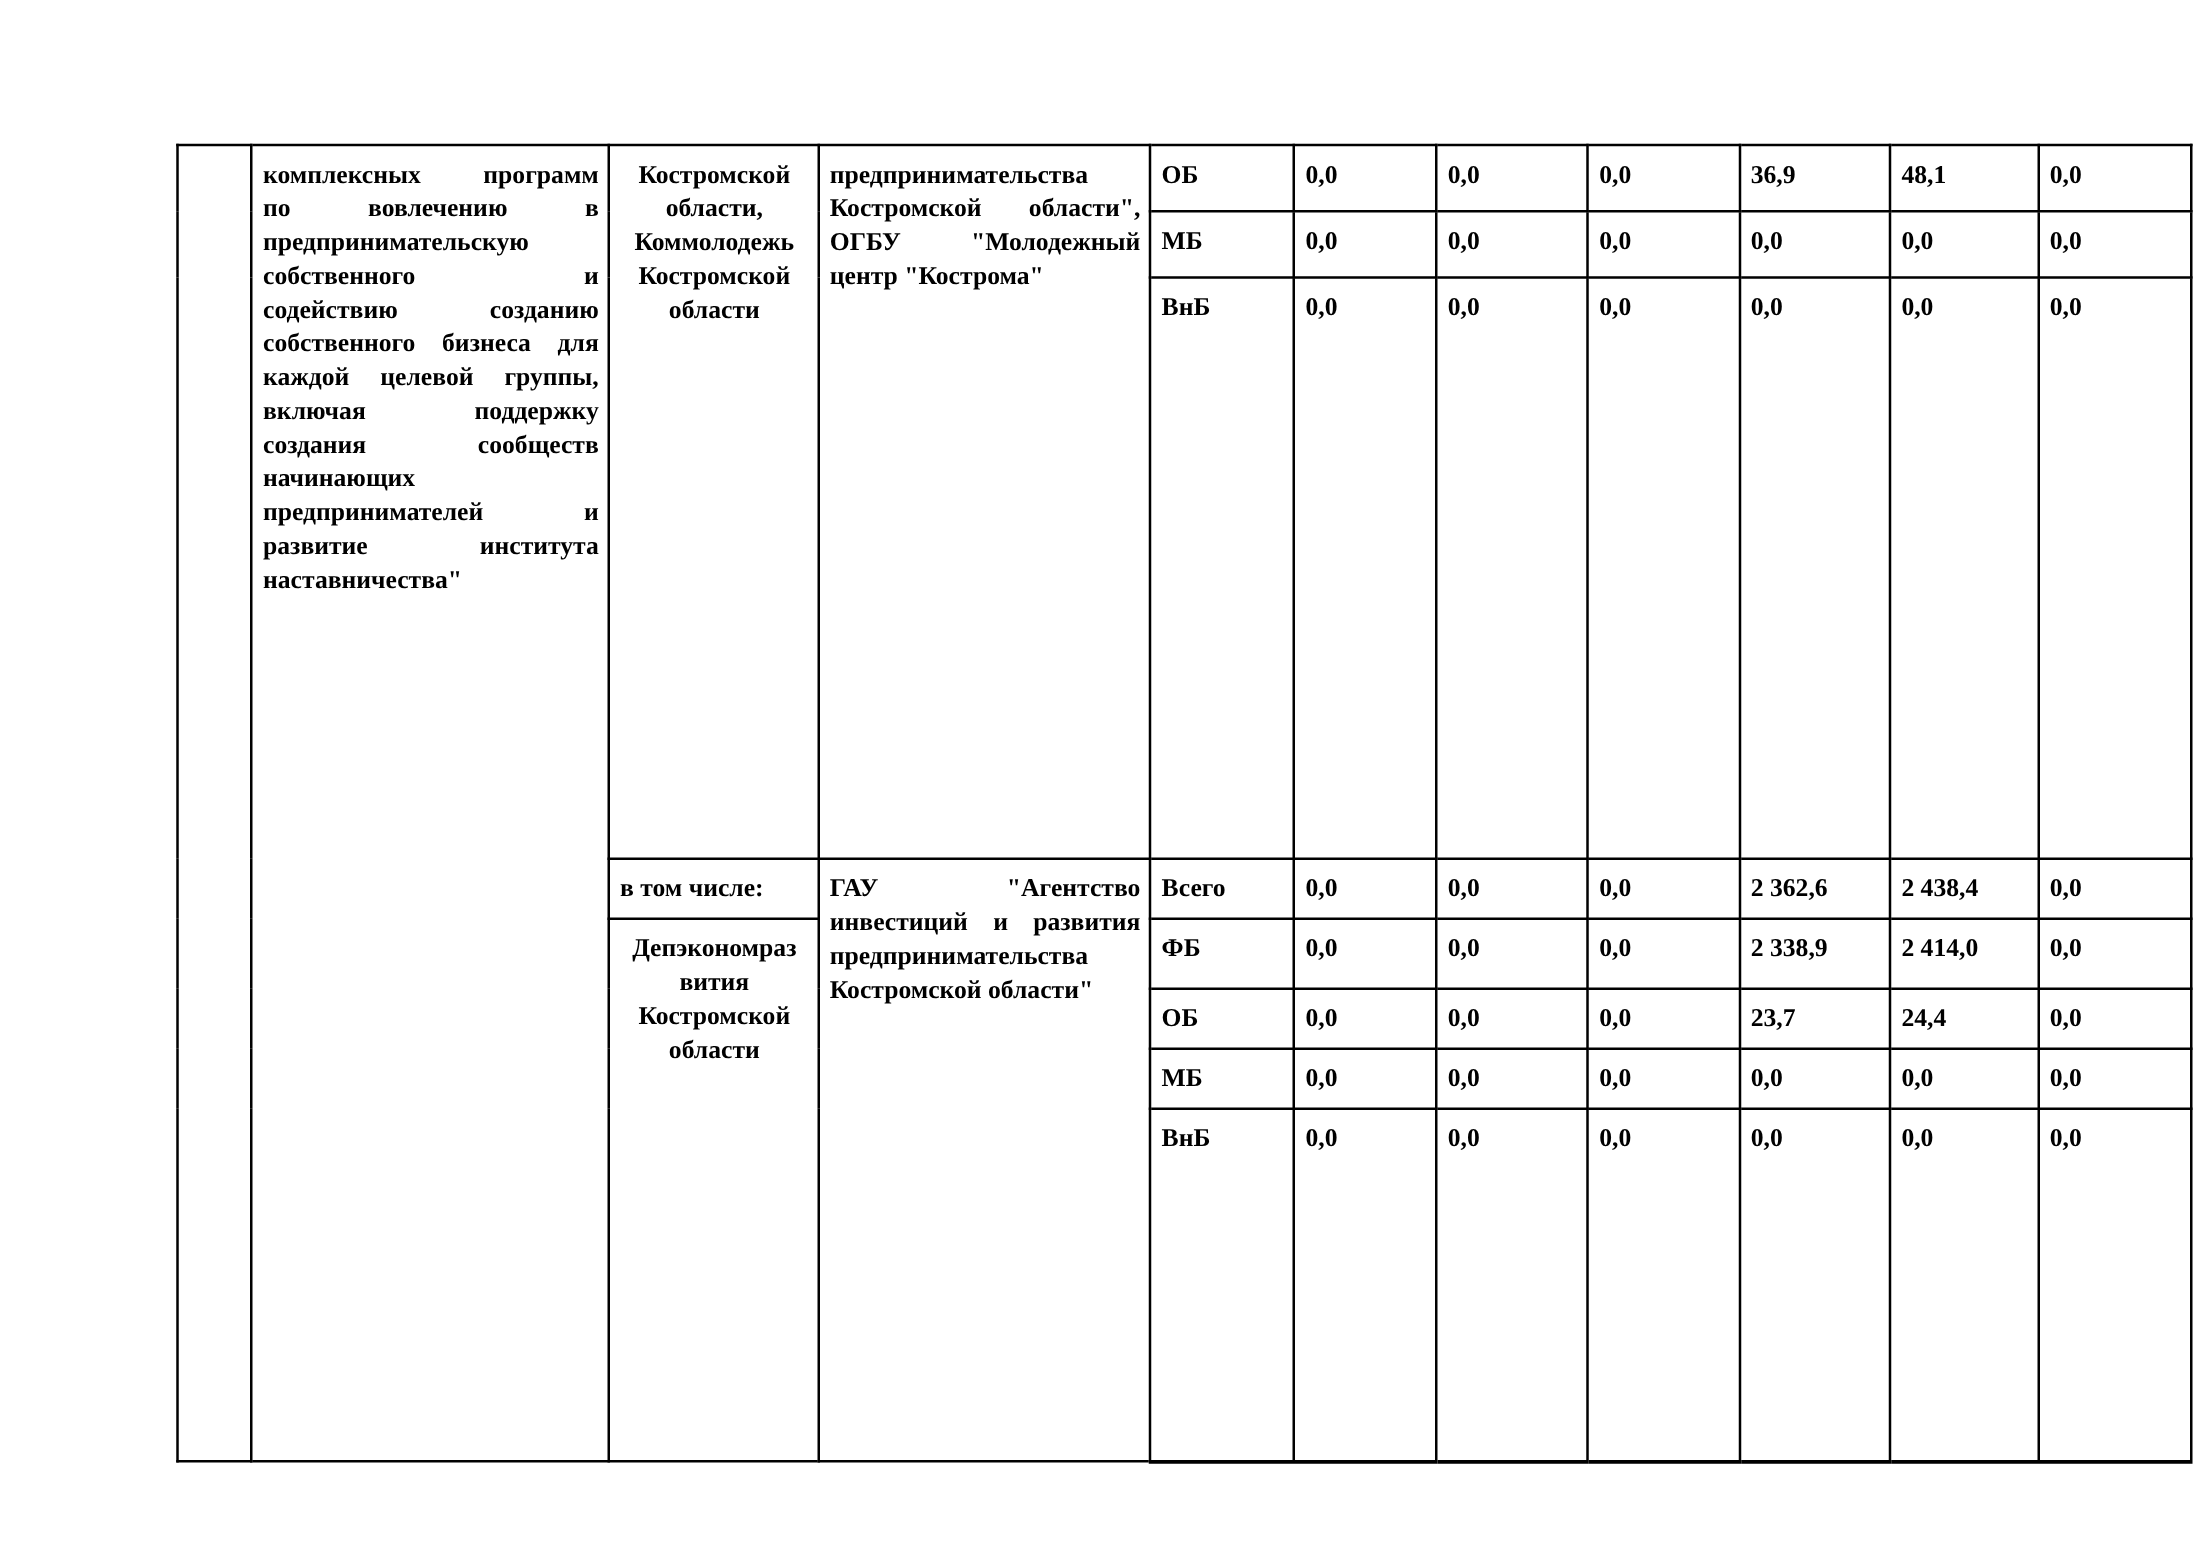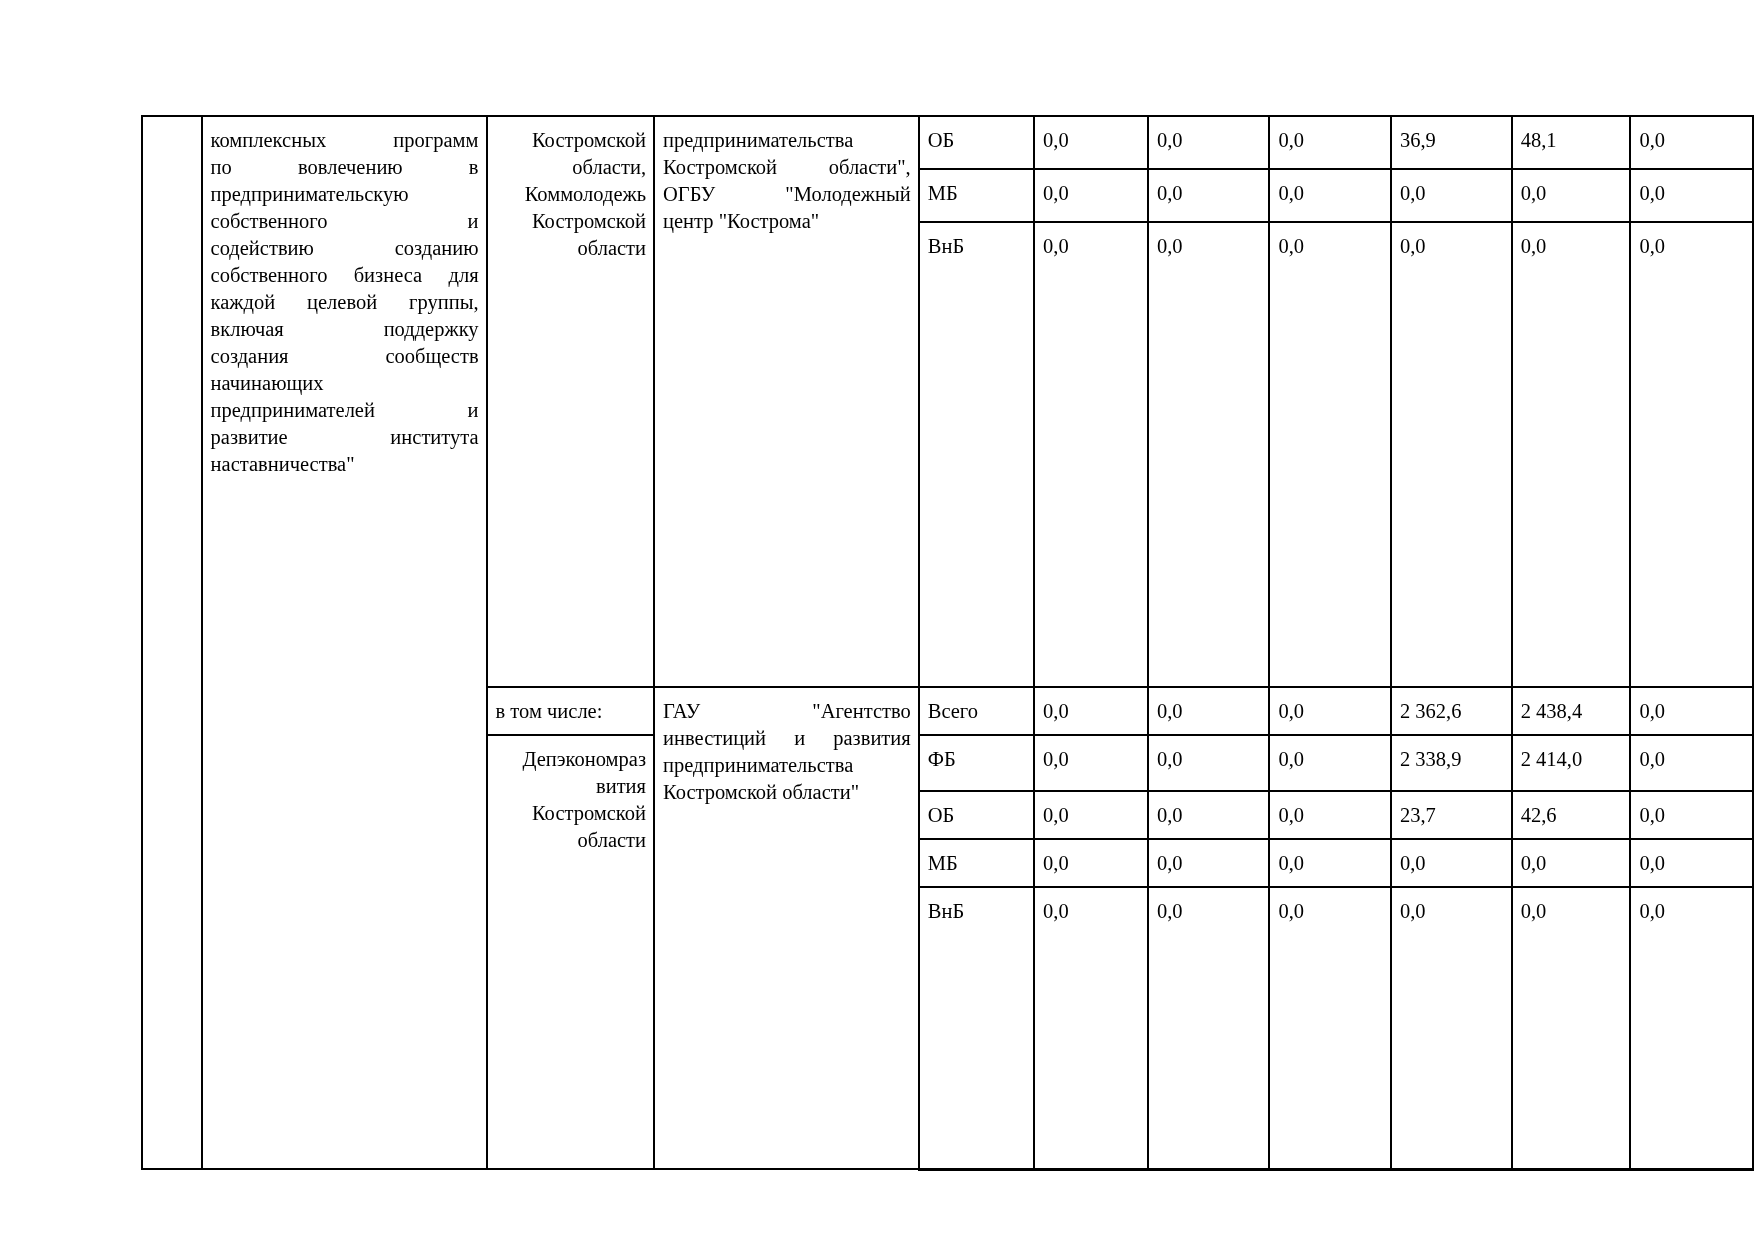--- a/index.html
+++ b/index.html
@@ -23,20 +23,21 @@
     background: #ffffff;
   }
   table.budget {
     position: absolute;
     left: 141px;
     top: 115px;
     border-collapse: collapse;
     table-layout: fixed;
     font-size: 20.5px;
     line-height: 27px;
+    font-weight: bold;
   }
   table.budget td {
     border: 2px solid #000000;
     vertical-align: top;
     padding: 10px 7px 2px 8px;
     overflow: hidden;
   }
   
   tr.r1 { height: 53px; }
   tr.r2 { height: 53px; }
@@ -54,21 +55,21 @@
     padding-right: 2px;
   }
   td.lbl { padding-left: 9px; }
 
   
   .jl div {
     text-align: justify;
     text-align-last: justify;
   }
   .jl div:last-child { text-align-last: left; }
-  .ll div { text-align: right; }
+  .ll div { text-align: center; }
 </style>
 </head>
 <body>
 
 <div class="page">
   <table class="budget">
     <colgroup>
       <col style="width:62px">
       <col style="width:289px">
       <col style="width:169px">
@@ -178,21 +179,21 @@
         <td class="val">2 338,9</td>
         <td class="val">2 414,0</td>
         <td class="val">0,0</td>
       </tr>
       <tr class="r6">
         <td class="lbl">ОБ</td>
         <td class="val">0,0</td>
         <td class="val">0,0</td>
         <td class="val">0,0</td>
         <td class="val">23,7</td>
-        <td class="val">42,6</td>
+        <td class="val">24,4</td>
         <td class="val">0,0</td>
       </tr>
       <tr class="r7">
         <td class="lbl">МБ</td>
         <td class="val">0,0</td>
         <td class="val">0,0</td>
         <td class="val">0,0</td>
         <td class="val">0,0</td>
         <td class="val">0,0</td>
         <td class="val">0,0</td>

